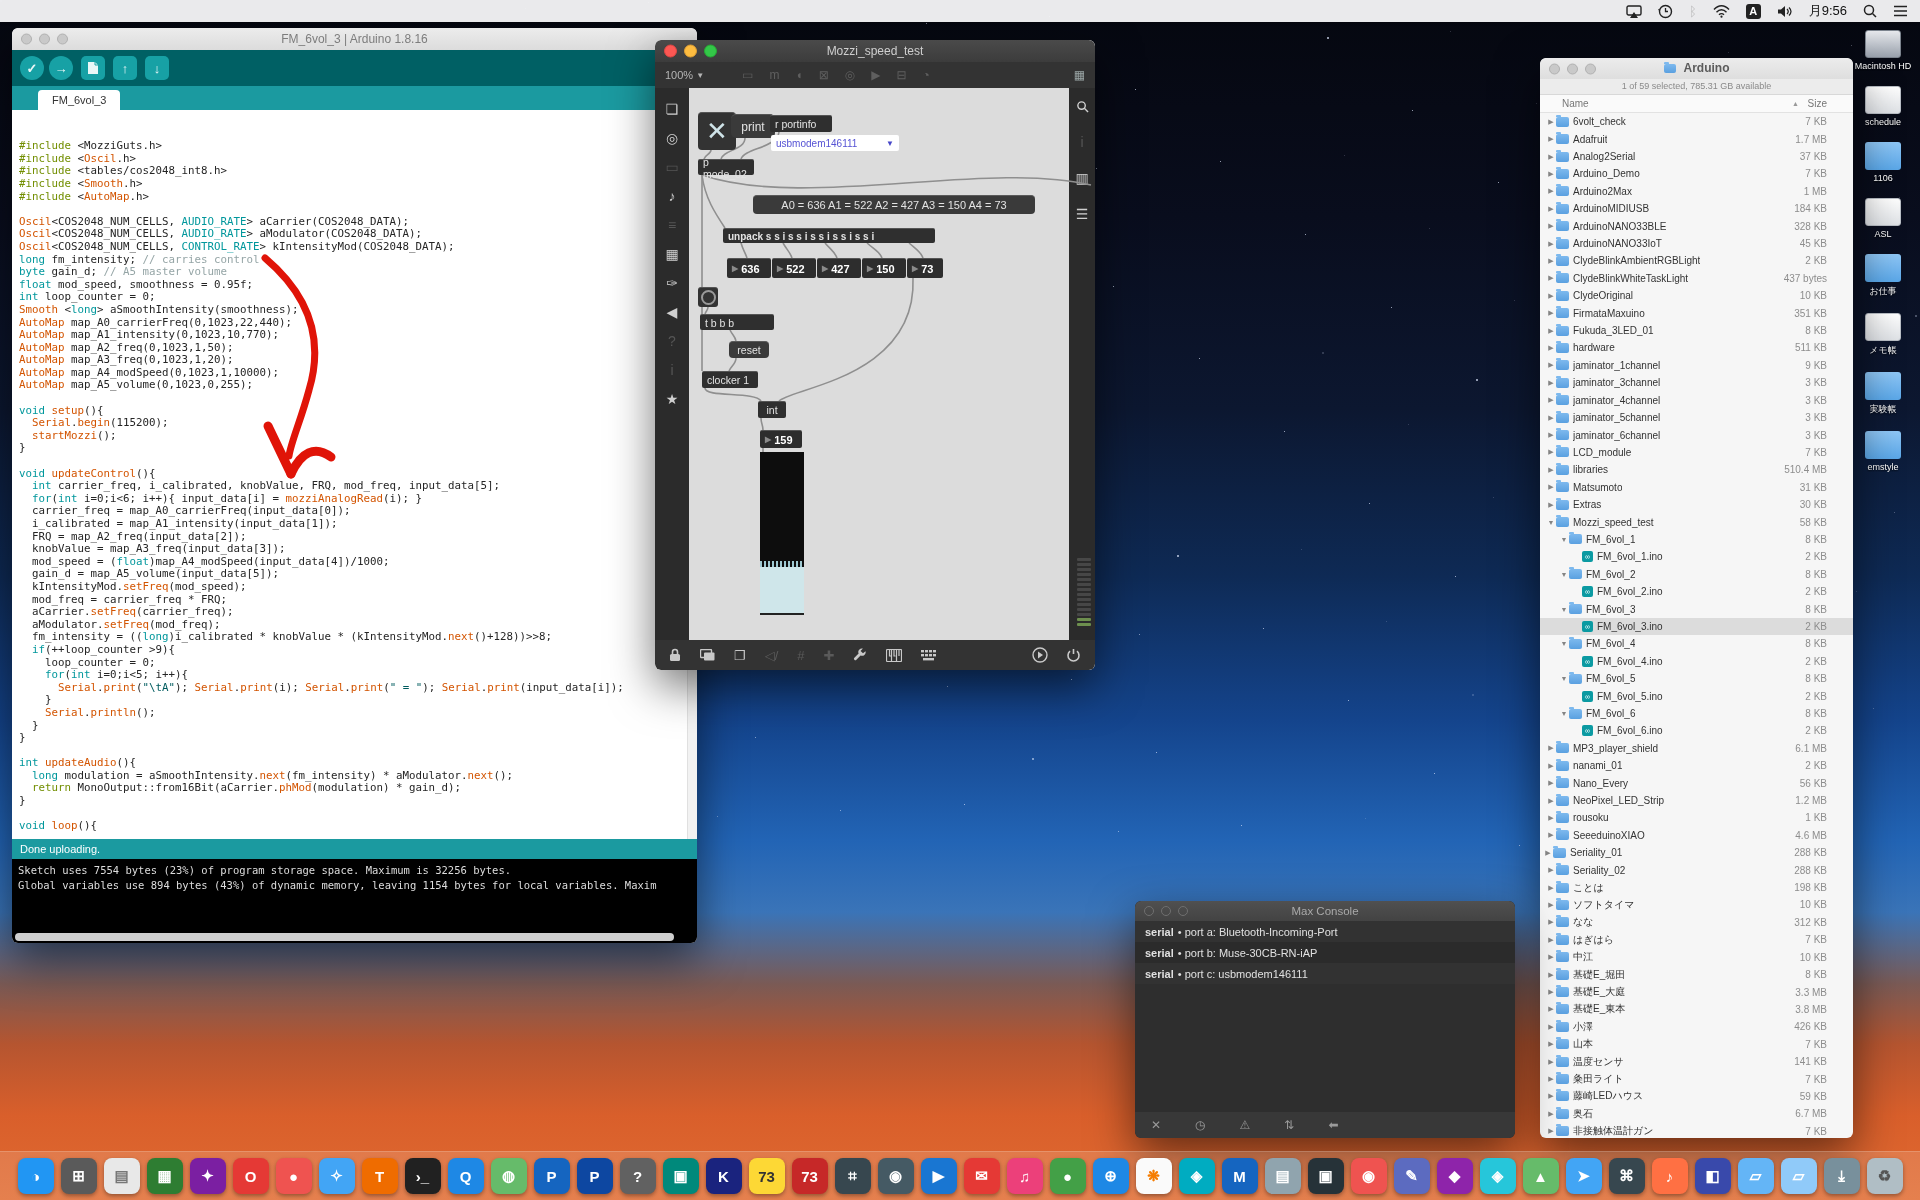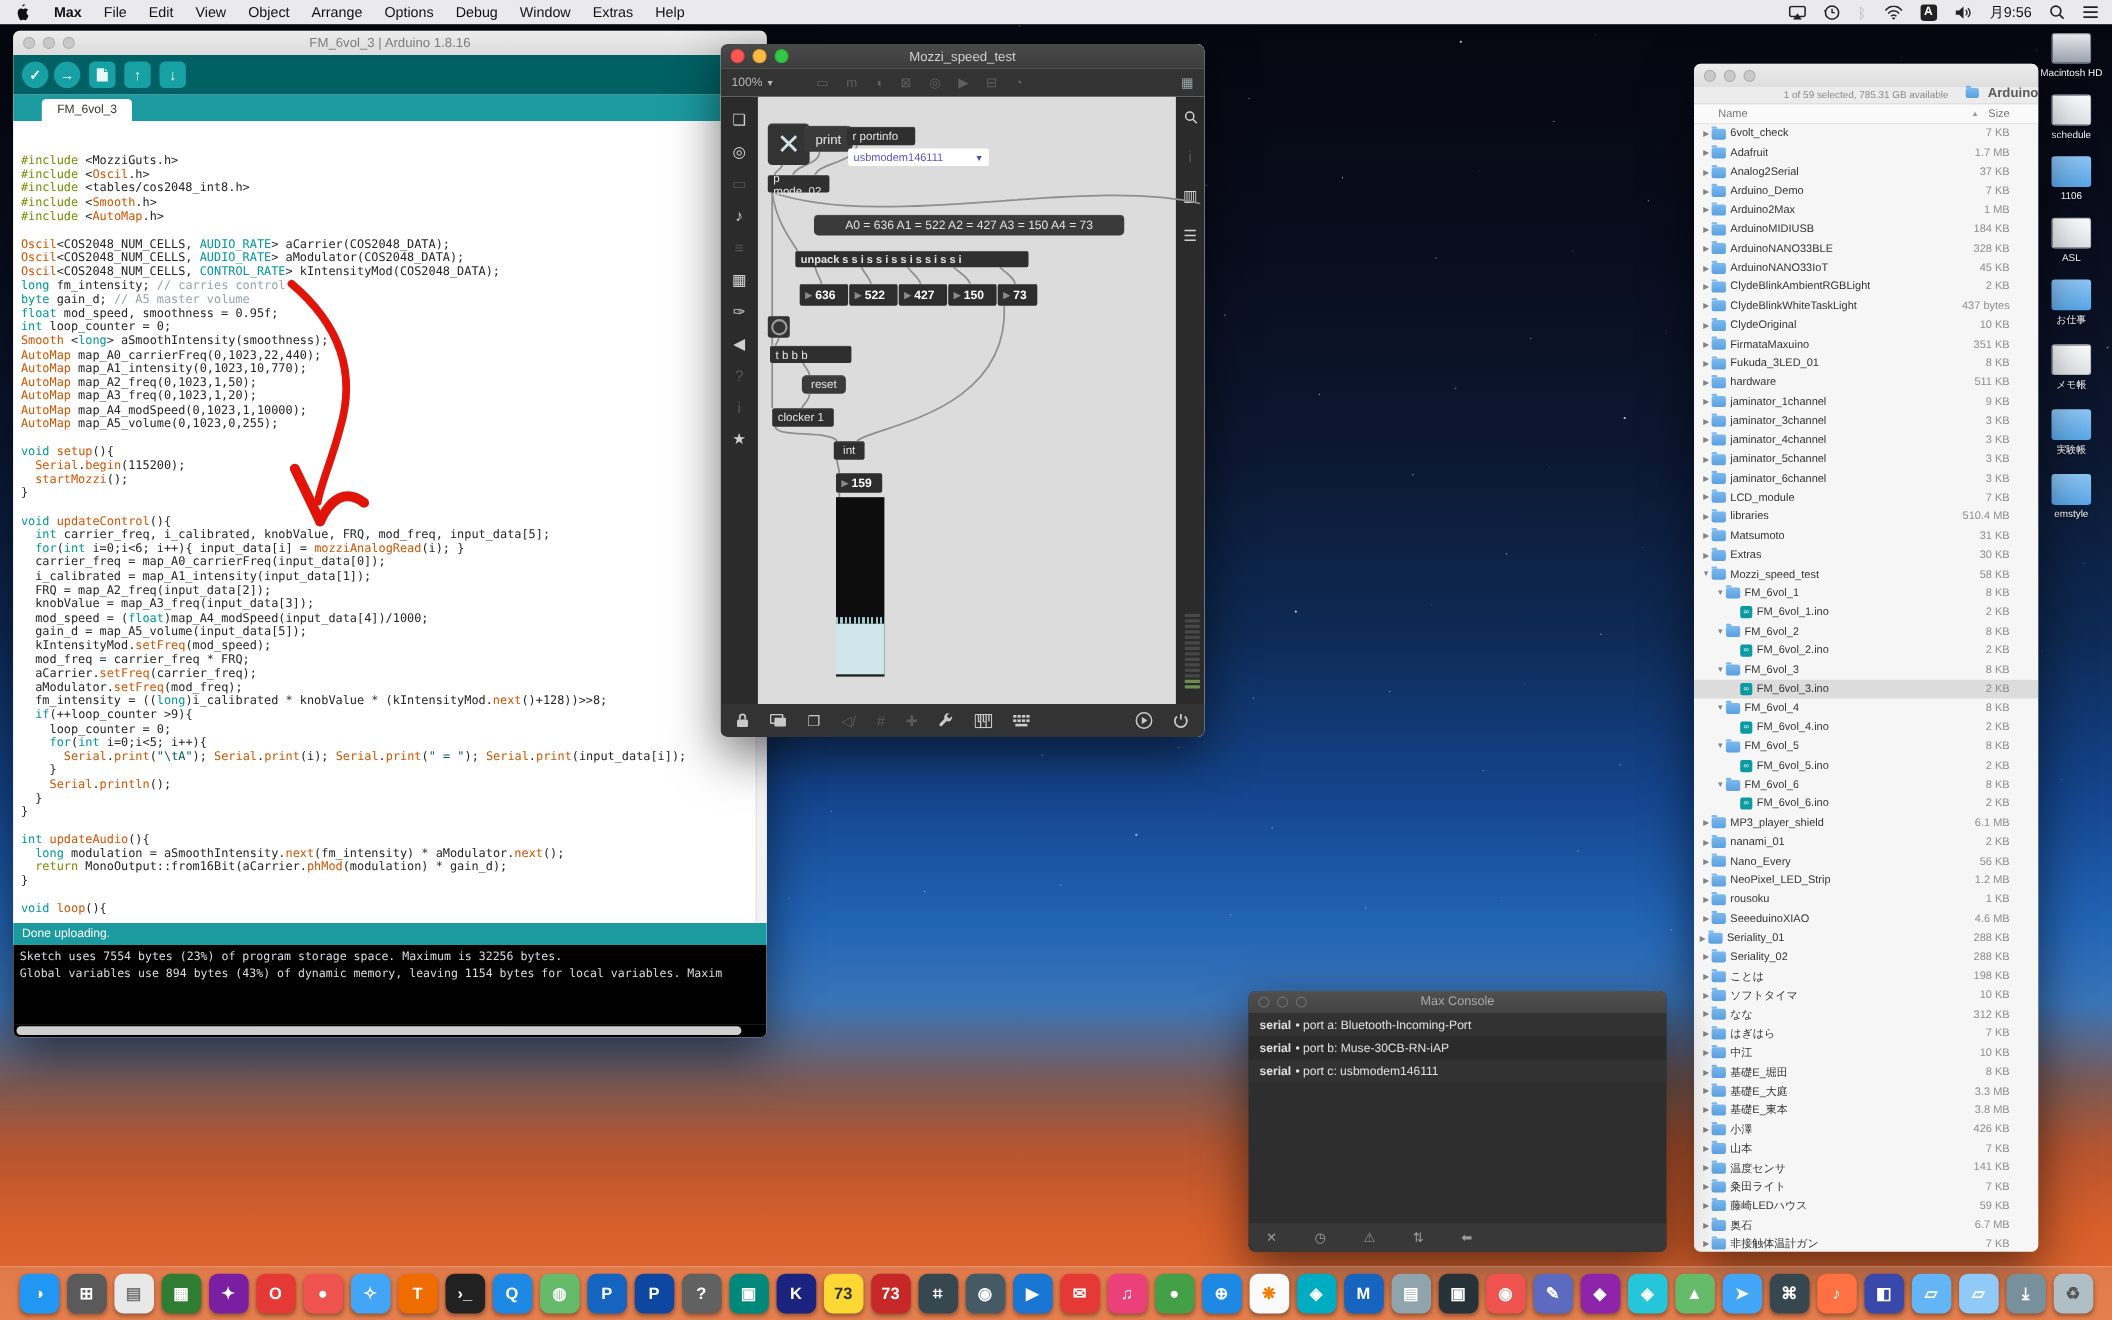--- a/index.html
+++ b/index.html
@@ -101,21 +101,21 @@
   .msg{background:#3a3a3a;border-radius:4px;border-top:1px solid #5a5a5a;}
   #obj-togglex{left:43px;top:24px;width:38px;height:38px;background:#333;border-radius:4px;
     color:#cfe3e8;font-size:26px;justify-content:center;padding:0;}
   #obj-print{left:76px;top:26px;width:44px;height:24px;background:#3a3a3a;border-radius:5px;
     justify-content:center;font-size:12px;}
   #obj-portinfo{left:115px;top:27px;width:62px;height:17px;}
   #obj-dropdown{left:116px;top:47px;width:128px;height:16px;background:#fff;color:#5552d4;
     font-size:10px;border-radius:2px;z-index:2;border-top:none;}
   #obj-dropdown .dd{margin-left:auto;color:#4646c8;font-size:8px;}
   #obj-pmode{left:43px;top:71px;width:56px;height:16px;}
-  #obj-message{left:85px;top:107px;width:282px;height:19px;font-size:11px;justify-content:center;}
+  #obj-message{left:98px;top:107px;width:282px;height:19px;font-size:11px;justify-content:center;}
   #obj-unpack{left:68px;top:140px;width:212px;height:15px;font-weight:bold;font-size:10px;}
   .numbox{background:#2d2d2d;border-radius:2px;color:#fff;font-weight:bold;font-size:11px;
     gap:3px;}
   .numbox .tri{color:#8a8a8a;font-size:8px;}
   #obj-toggle2{left:43px;top:199px;width:20px;height:20px;background:#333;border-radius:3px;
     justify-content:center;padding:0;}
   #obj-toggle2 .ring{width:11px;height:11px;border:2px solid #9a9a9a;border-radius:50%;}
   #obj-tbbb{left:45px;top:226px;width:74px;height:16px;}
   #obj-reset{left:74px;top:253px;width:40px;height:17px;justify-content:center;}
   #obj-clocker{left:47px;top:283px;width:56px;height:17px;}
@@ -149,21 +149,21 @@
   .mc-row b{margin-right:4px;}
   #mc-bottombar{height:26px;background:#383838;flex:none;display:flex;align-items:center;
     gap:34px;padding:0 16px;color:#9a9a9a;font-size:12px;border-radius:0 0 6px 6px;}
 
   
   #finder{left:1540px;top:58px;width:313px;height:1080px;background:#f6f6f6;
     display:flex;flex-direction:column;z-index:8;overflow:hidden;}
   #fd-titlebar{height:21px;background:linear-gradient(#ececec,#dedede);position:relative;
     border-radius:6px 6px 0 0;flex:none;}
   #fd-title{text-align:center;font-size:12px;color:#5c5c5c;line-height:21px;font-weight:bold;
-    display:flex;align-items:center;justify-content:flex-end;gap:4px;margin-top:16px;}
+    display:flex;align-items:center;justify-content:center;gap:4px;}
   #fd-status{height:15px;background:#ececec;flex:none;text-align:center;font-size:9px;
     color:#8a8a8a;line-height:14px;border-bottom:1px solid #d8d8d8;}
   #fd-header{height:17px;background:#fafafa;flex:none;display:flex;align-items:center;
     font-size:10px;color:#777;border-bottom:1px solid #e2e2e2;padding:0 8px;}
   #fd-h-name{padding-left:14px;}
   #fd-h-caret{margin-left:auto;margin-right:46px;font-size:7px;color:#999;}
   #fd-h-size{position:absolute;right:26px;}
   #fd-list{flex:1;overflow:hidden;}
   .f-row{height:17.42px;display:flex;align-items:center;font-size:10px;color:#333;
     padding-right:24px;position:relative;}
@@ -350,40 +350,20 @@
       <div class="star" style="left: 921px; top: 337px; width: 1px; height: 1px; opacity: 0.85;"></div>
       <div class="star" style="left: 1301px; top: 549px; width: 1px; height: 1px; opacity: 0.25;"></div>
       <div class="star" style="left: 1681px; top: 760px; width: 1px; height: 1px; opacity: 0.4;"></div>
       <div class="star" style="left: 140px; top: 111px; width: 2px; height: 2px; opacity: 0.55;"></div>
       <div class="star" style="left: 520px; top: 323px; width: 1px; height: 1px; opacity: 0.7;"></div>
       <div class="star" style="left: 900px; top: 534px; width: 1px; height: 1px; opacity: 0.85;"></div>
     </div>
 </div>
 
 <div id="menubar">
-  <div id="menu-left">
-    <div id="apple">
-      <svg width="13" height="15" viewBox="0 0 13 15">
-        <path fill="#111" d="M8.4 2.2c.5-.6.9-1.5.8-2.2-.7 0-1.6.5-2.1 1.1-.5.6-.9 1.5-.7 2.2.8.1 1.5-.5 2-1.1zM10.9 14.1c-.5.9-1 1.8-1.8 1.8-.8 0-1-.5-1.9-.5s-1.2.5-1.9.5c-.8 0-1.4-1-1.9-1.9C2.3 12 1.5 8.6 2.6 6.8c.5-.9 1.5-1.5 2.5-1.5.8 0 1.5.5 2 .5s1.3-.6 2.2-.5c.4 0 1.5.2 2.2 1.2-2 1.2-1.7 4.1.4 5-.3.9-.7 1.8-1 2.6z" transform="translate(0,-1.5)"></path>
-      </svg>
-    </div>
-    <div class="menu-item app">Max</div>
-    <div id="menu-items" style="display:flex">
-        <div class="menu-item">File</div>
-        <div class="menu-item">Edit</div>
-        <div class="menu-item">View</div>
-        <div class="menu-item">Object</div>
-        <div class="menu-item">Arrange</div>
-        <div class="menu-item">Options</div>
-        <div class="menu-item">Debug</div>
-        <div class="menu-item">Window</div>
-        <div class="menu-item">Extras</div>
-        <div class="menu-item">Help</div>
-      </div>
-  </div>
   <div id="menu-right">
     <span class="stat-ic">
       <svg width="16" height="13" viewBox="0 0 16 13">
           <rect x="1" y="1" width="14" height="9" rx="1.5" fill="none" stroke="#222" stroke-width="1.4"></rect>
           <path d="M8 7l4 6H4z" fill="#222"></path>
         </svg>
     </span>
     <span class="stat-ic">
       <svg width="15" height="15" viewBox="0 0 15 15">
           <circle cx="7.5" cy="7.5" r="6" fill="none" stroke="#222" stroke-width="1.4"></circle>

